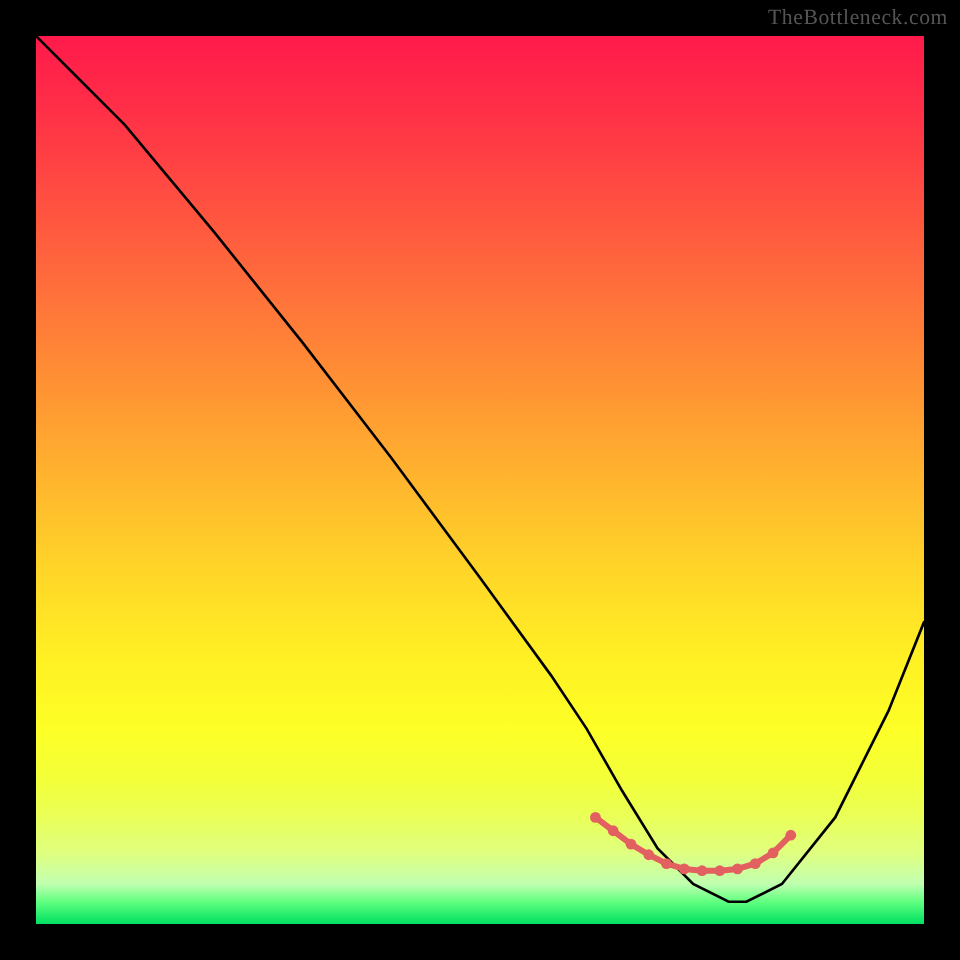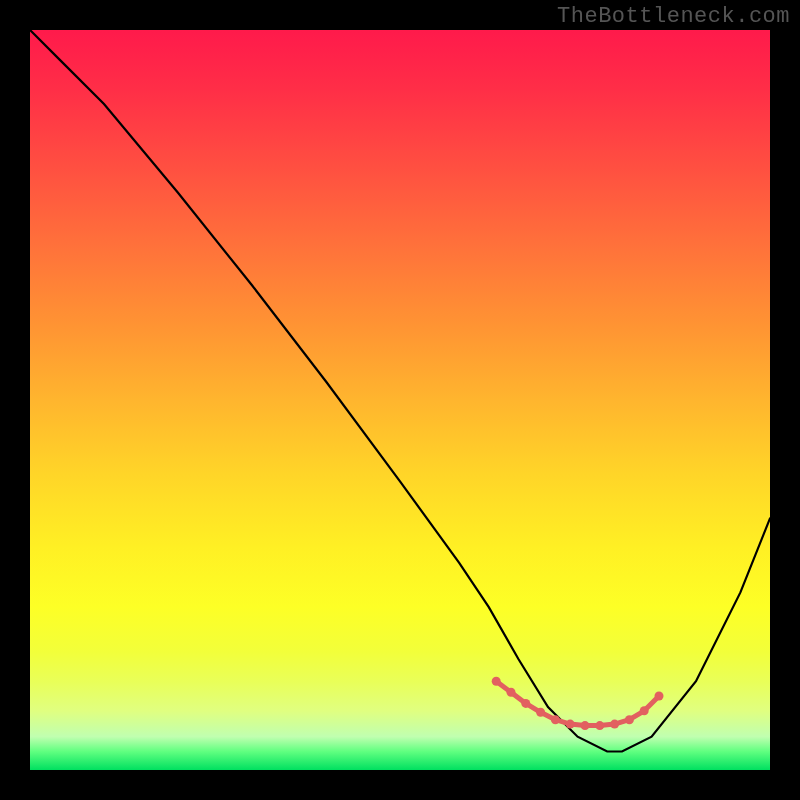--- a/index.html
+++ b/index.html
@@ -46,22 +46,22 @@
       #c0ffb0 95.5%,
       #60ff80 97.5%,
       #00e060 100%
     );
   }
   .watermark {
     position: absolute;
     top: 4px;
     right: 10px;
     color: #555;
-    font-family: Liberation Mono, monospace;
-    font-size: 22px;
+    font-family: Liberation Serif, serif;
+    font-size: 18px;
     letter-spacing: 0.5px;
   }
   svg.curve {
     position: absolute;
     inset: 0;
     width: 740px;
     height: 740px;
   }
 </style>
 </head>

